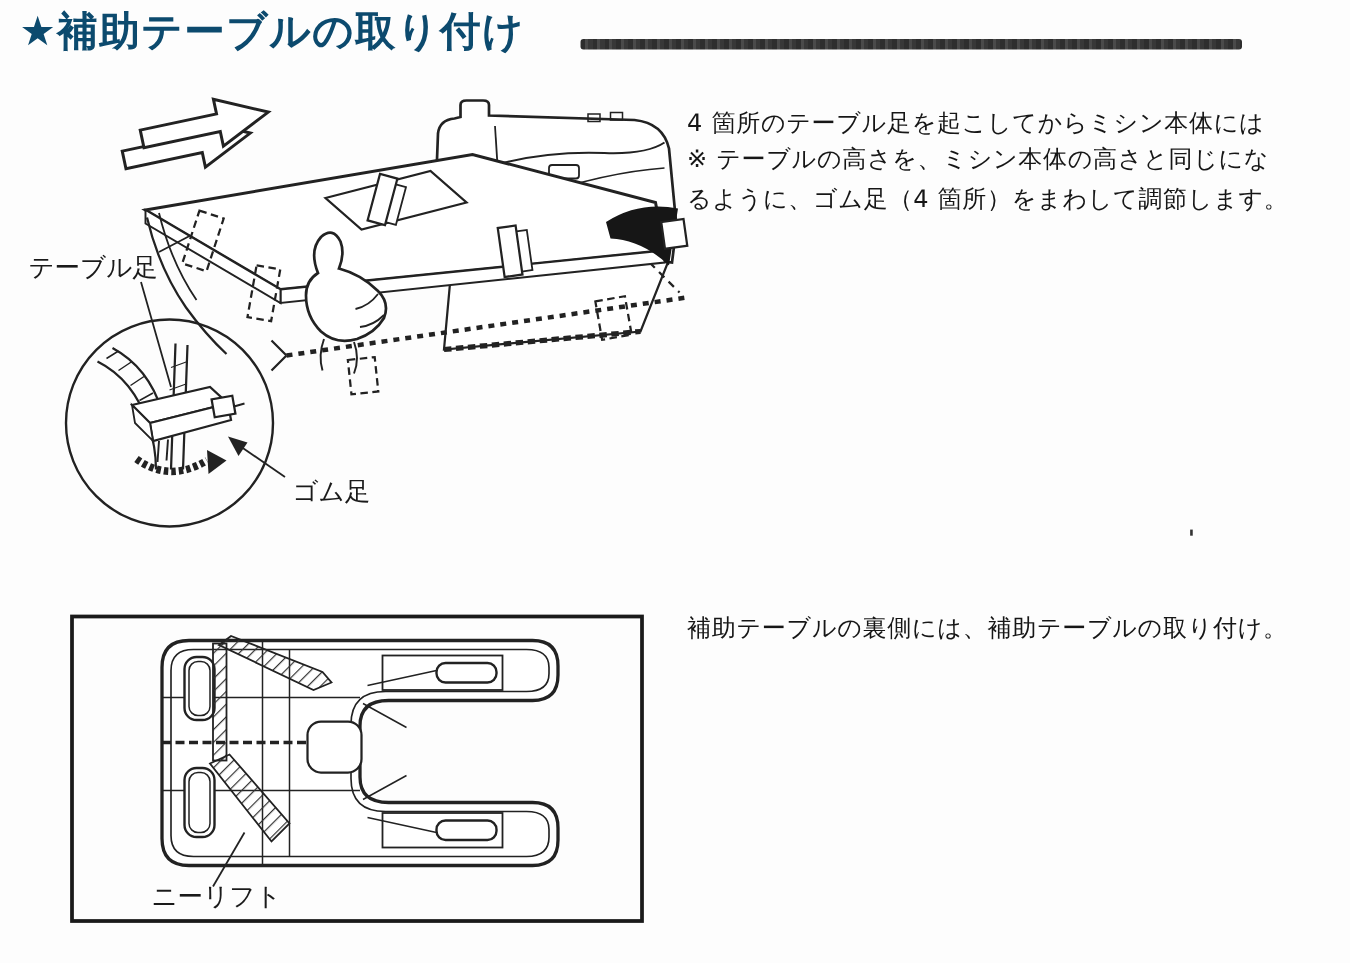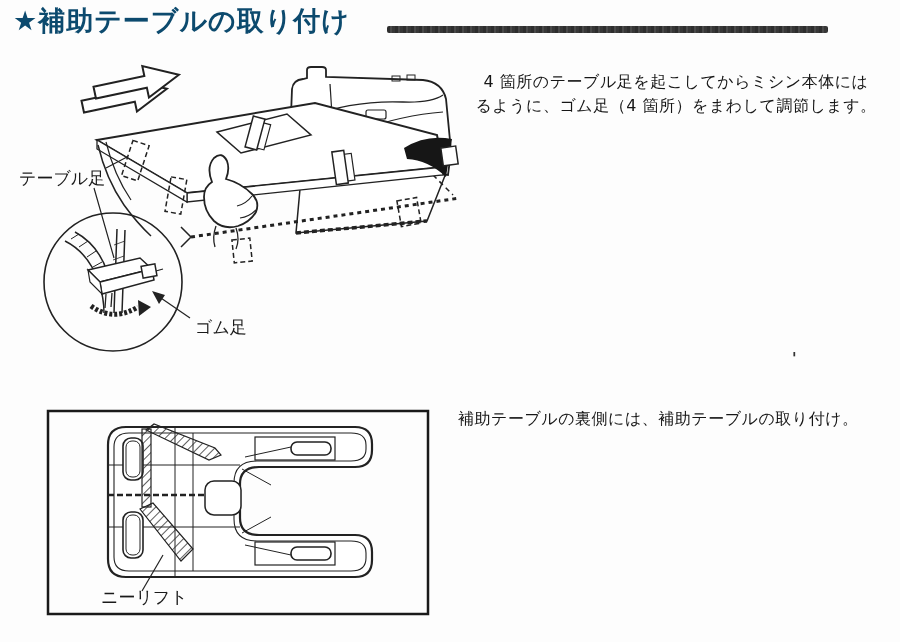--- a/index.html
+++ b/index.html
@@ -17,38 +17,39 @@
   }
   .title-rule{
     left:387px;top:26px;width:441px;height:7px;
     background:repeating-linear-gradient(90deg,#2e2e2e 0 3px,#4a4a4a 3px 5px,#383838 5px 8px);
     border-radius:2px;
   }
   .para{
     font-size:16px;line-height:24px;color:#161616;
     letter-spacing:0.5px;white-space:nowrap;
   }
-  .para-step{left:458px;top:70px;width:436px;text-align:center;}
+  .para-step{left:458px;top:70px;width:436px;}
   .para-step .line:nth-child(3){margin-top:3px;}
   .para-step .line:nth-child(4){padding-left:26px;}
   .para-note{left:458px;top:407px;width:436px;}
   .stray{left:792px;top:350px;font-size:15px;font-weight:bold;color:#333;}
   svg text{
     font-family:"DejaVu Sans",sans-serif;
     fill:#1a1a1a;
   }
 </style>
 </head>
 <body>
 
 <div class="abs page-title">★補助テーブルの取り付け</div>
 <div class="abs title-rule"></div>
 
 <div class="abs para para-step">
   <div class="line">4 箇所のテーブル足を起こしてからミシン本体には</div>
+  <div class="line">※ テーブルの高さを、ミシン本体の高さと同じにな</div>
   <div class="line">るように、ゴム足（4 箇所）をまわして調節します。</div>
 </div>
 
 <div class="abs para para-note">補助テーブルの裏側には、補助テーブルの取り付け。</div>
 
 <div class="abs stray">'</div>
 
 <svg class="abs" style="left:5px;top:55px;" width="470" height="305" viewBox="0 0 470 305">
 
   <g stroke="#222" stroke-width="2" fill="#fff">

